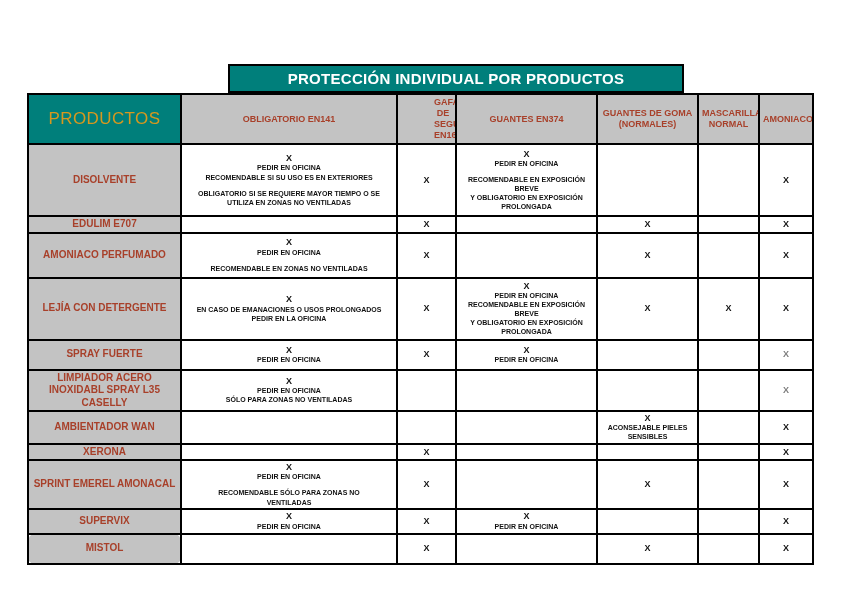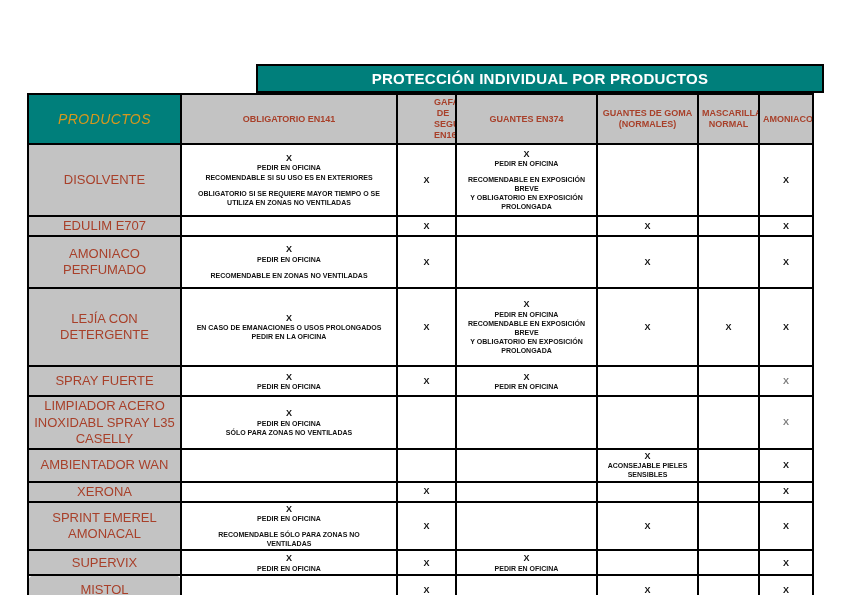--- a/index.html
+++ b/index.html
@@ -5,21 +5,21 @@
   html,body{margin:0;padding:0;background:#ffffff;}
   .page{
     position:relative;
     width:841px;height:595px;
     background:#ffffff;
     font-family:"Liberation Sans", sans-serif;
     overflow:hidden;
   }
   .title-bar{
     position:absolute;
-    left:256px;top:64px;width:568px;height:29px;
+    left:228px;top:64px;width:456px;height:29px;
     background:var(--teal);
     border:2px solid #000;
     box-sizing:border-box;
     color:#ffffff;
     font-size:15px;font-weight:bold;
     display:flex;align-items:center;justify-content:center;
     letter-spacing:.3px;
     white-space:nowrap;
   }
   table.protect{
@@ -39,29 +39,28 @@
   }
   th.head{
     background:var(--header-bg);
     color:var(--header-text);
     font-size:9px;font-weight:bold;
     line-height:1.2;
   }
   th.head.col-products{
     background:var(--teal);
     color:var(--products-text);
-    font-size:14px;
+    font-size:17px;
     font-weight:normal;
     letter-spacing:.4px;
-    font-style:italic;
   }
   td.product{
     background:var(--header-bg);
     color:var(--header-text);
-    font-size:13px;font-weight:normal;
+    font-size:10px;font-weight:bold;
     line-height:1.25;
   }
   td.cell{background:#ffffff;color:#111;}
   td.sep-gray{border-left:2px solid #6e6e6e;}
   .x-line{font-size:9px;font-weight:bold;line-height:1.15;color:#111;}
   .note-line{font-size:7px;font-weight:bold;line-height:1.3;color:#111;}
   .gap-line{height:7px;}
   .dash-line{font-size:10px;font-weight:bold;color:#4a4a4a;line-height:1;}
   td.muted .x-line{color:#7d7d7d;}
 </style>
@@ -128,41 +127,41 @@
           <td class="cell"></td>
           <td class="cell">
             <div class="x-line">X</div>
           </td>
           <td class="cell sep-gray"></td>
           <td class="cell sep-gray">
             <div class="x-line">X</div>
           </td>
         </tr>
         <tr>
-          <td class="product" style="height: 52px;">AMONIACO PERFUMADO</td>
+          <td class="product" style="height: 45px;">AMONIACO PERFUMADO</td>
           <td class="cell">
             <div class="x-line">X</div>
             <div class="note-line">PEDIR EN OFICINA</div>
             <div class="gap-line"></div>
             <div class="note-line">RECOMENDABLE EN ZONAS NO VENTILADAS</div>
           </td>
           <td class="cell">
             <div class="x-line">X</div>
           </td>
           <td class="cell"></td>
           <td class="cell">
             <div class="x-line">X</div>
           </td>
           <td class="cell sep-gray"></td>
           <td class="cell sep-gray">
             <div class="x-line">X</div>
           </td>
         </tr>
         <tr>
-          <td class="product" style="height: 78px;">LEJÍA CON DETERGENTE</td>
+          <td class="product" style="height: 62px;">LEJÍA CON DETERGENTE</td>
           <td class="cell">
             <div class="x-line">X</div>
             <div class="note-line">EN CASO DE EMANACIONES O USOS PROLONGADOS</div>
             <div class="note-line">PEDIR EN LA OFICINA</div>
           </td>
           <td class="cell">
             <div class="x-line">X</div>
           </td>
           <td class="cell">
             <div class="x-line">X</div>

